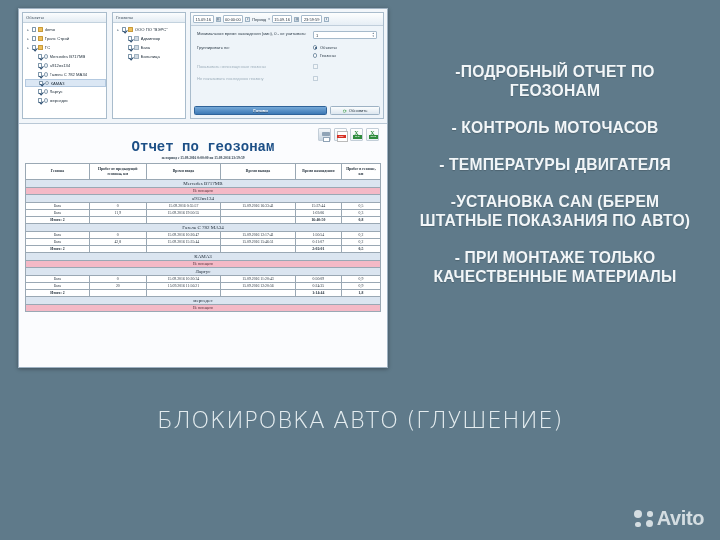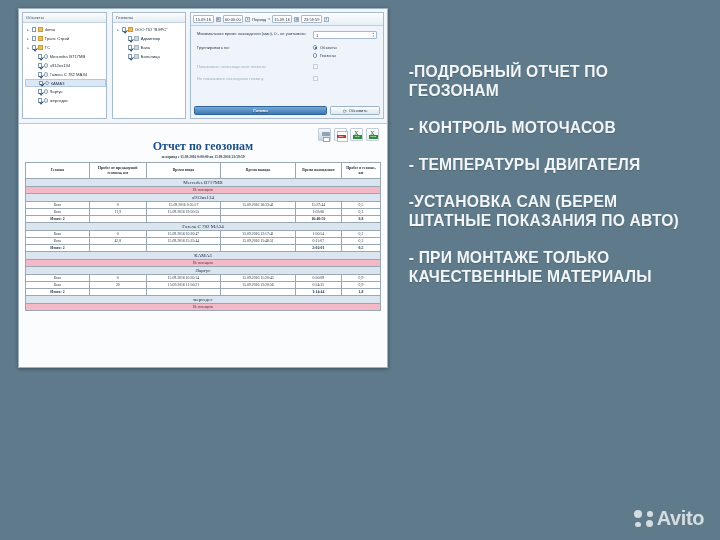--- a/index.html
+++ b/index.html
@@ -207,22 +207,22 @@
     font-size: 6px; color: #2e8b3d; font-weight: bold; text-align: center;
     font-family: "Liberation Serif", serif;
   }
   .exp-ico.xls::after {
     content: attr(data-ext); position: absolute; left: 1.5px; bottom: 1.4px;
     width: 9.5px; height: 3.4px; background: #2e8b3d; color: #fff;
     font-size: 2.2px; line-height: 3.4px; text-align: center; font-weight: bold;
   }
   .rep-title {
     text-align: center;
-    font-family: Liberation Serif, serif;
-    font-size: 12px; font-weight: bold; color: #1c4f86;
+    font-family: Liberation Mono, monospace;
+    font-size: 14px; font-weight: bold; color: #1c4f86;
     margin-top: -4px;
   }
   .rep-sub {
     text-align: center; font-size: 3.6px; color: #2a3b4a;
     font-family: "Liberation Serif", serif; font-weight: bold;
     margin: 1px 0 3px 0;
   }
   table.rep {
     width: 100%; border-collapse: collapse;
     font-family: "Liberation Serif", serif;
@@ -250,20 +250,21 @@
   .c-in  { width: 21%; }
   .c-out { width: 21%; }
   .c-dur { width: 13%; }
   .c-km  { width: 11%; }
 
   
   .promo {
     position: absolute;
     left: 396px; top: 62px;
     width: 318px;
+    text-align: center;
     color: #f2f6f8;
   }
   .promo-line {
     font-family: "Liberation Sans Narrow", "Liberation Sans", sans-serif;
     font-weight: bold;
     font-size: 17px;
     line-height: 19px;
     letter-spacing: .2px;
     margin-bottom: 18px;
     transform: scaleX(.92);
@@ -597,20 +598,21 @@
 
 <div class="promo" id="promo">
     <div class="promo-line">-ПОДРОБНЫЙ ОТЧЕТ ПО ГЕОЗОНАМ</div>
     <div class="promo-line">- КОНТРОЛЬ МОТОЧАСОВ</div>
     <div class="promo-line">- ТЕМПЕРАТУРЫ ДВИГАТЕЛЯ</div>
     <div class="promo-line">-УСТАНОВКА CAN (БЕРЕМ ШТАТНЫЕ ПОКАЗАНИЯ ПО АВТО)</div>
     <div class="promo-line">- ПРИ МОНТАЖЕ ТОЛЬКО КАЧЕСТВЕННЫЕ МАТЕРИАЛЫ</div>
   </div>
 
 <div class="bottom">
+  <div>БЛОКИРОВКА АВТО (ГЛУШЕНИЕ)</div>
 </div>
 
 <div class="avito">
   <div class="avito-mark">
     <i class="am1"></i>
       <i class="am2"></i>
       <i class="am3"></i>
       <i class="am4"></i>
   </div>
   <div class="avito-word">Avito</div>

